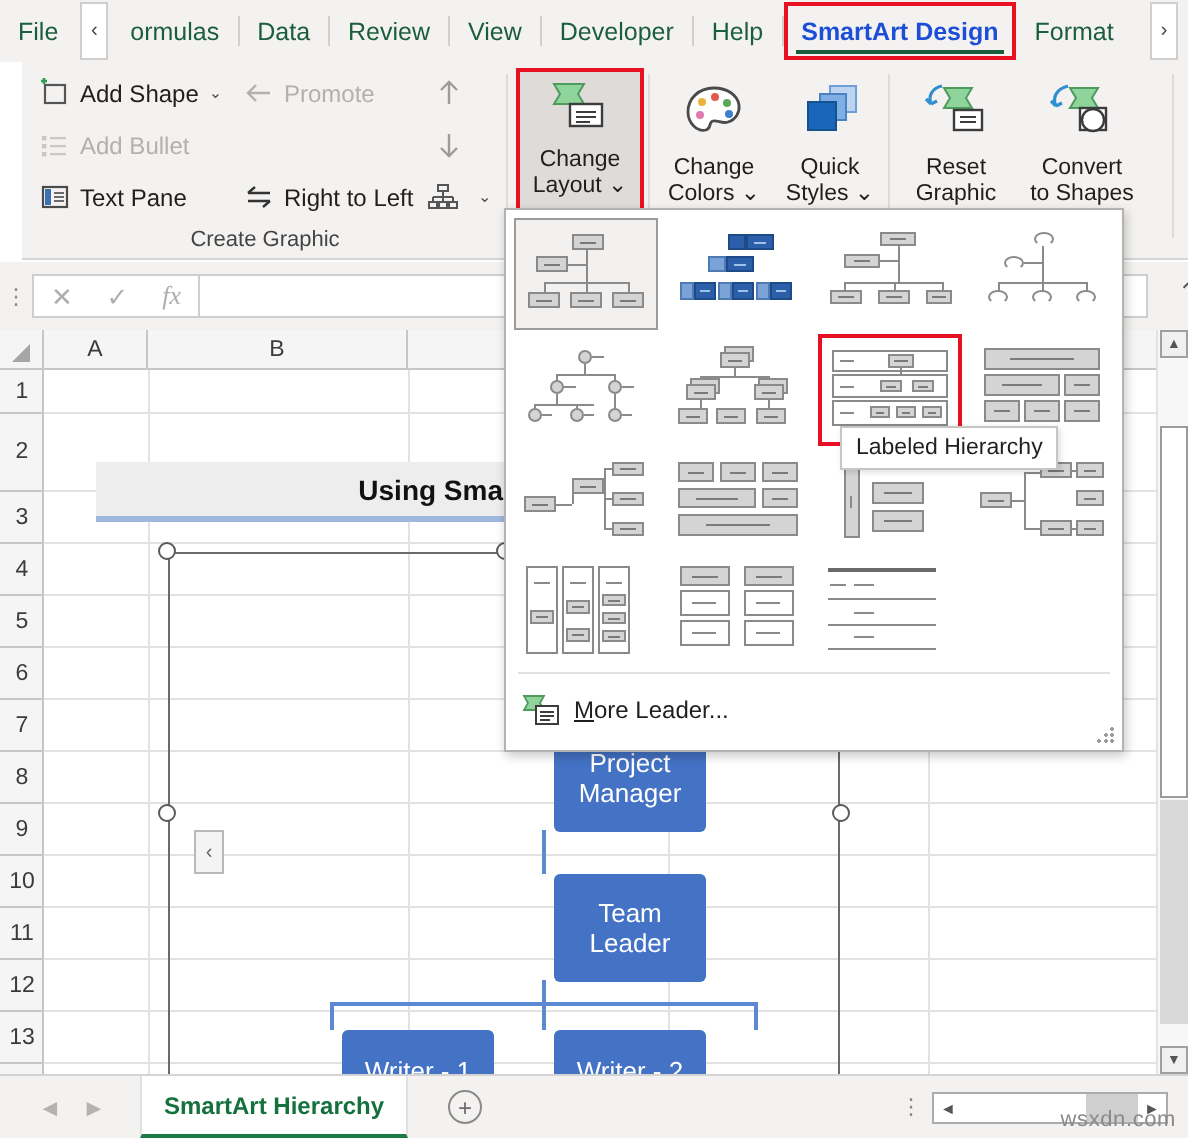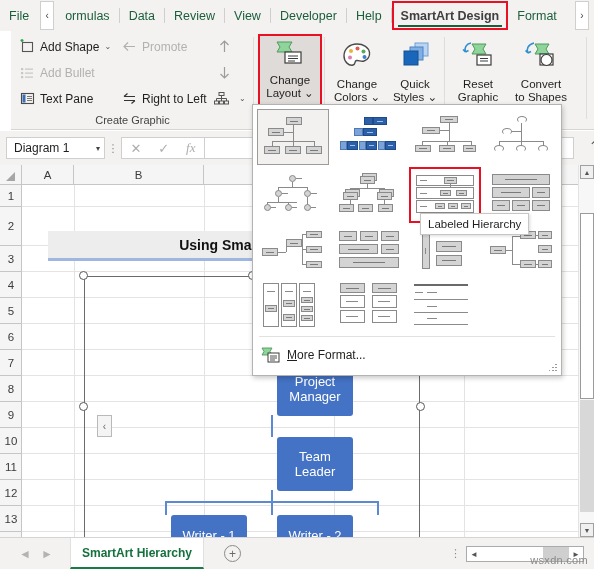--- a/index.html
+++ b/index.html
@@ -17,21 +17,21 @@
     position: absolute; left: 0; top: 0; width: 594px; height: 31px;
     background: #f3f2f1;
     display: flex; align-items: center;
   }
   .tab {
     font-size: 12.5px; color: #1b5e3b; padding: 0 9px; height: 31px;
     display: flex; align-items: center; white-space: nowrap;
   }
   .tab-sep { width: 1px; height: 15px; background: #d0cfce; }
   .tab.active-tab {
-    color: #404040; font-weight: bold;
+    color: #1d4ed8; font-weight: bold;
     border: 2.5px solid #e81123;
     height: 29px; padding: 0 7px; position: relative;
   }
   .tab.active-tab::after {
     content: ""; position: absolute; left: 4px; right: 4px; bottom: 1px;
     height: 2px; background: #1b5e3b;
   }
   .tab-scroll-btn {
     width: 14px; height: 29px; border: 1px solid #d0cfce; background: #fff;
     display: flex; align-items: center; justify-content: center;
@@ -461,24 +461,20 @@
       <span class="lbl">Convert</span>
       <span class="lbl">to Shapes</span>
     </div>
     <div class="grp-divider" style="right:0;"></div>
   </div>
 
   <div id="ribbon-collapse">⌃</div>
 </div>
 
 <div id="formula-bar">
-  <div id="name-box">
-    <span>Diagram 1</span>
-    <span class="caret">▾</span>
-  </div>
   <div id="fb-grip">⋮</div>
   <div id="fb-buttons">
     <span>✕</span>
     <span>✓</span>
     <span style="font-style:italic; font-family:'Liberation Serif', serif;">fx</span>
   </div>
   <div id="fb-input"></div>
 </div>
 
 <div id="grid">
@@ -814,21 +810,21 @@
 
   <div id="more-layouts">
     <span style="width:26px; display:flex; align-items:center;">
       <svg width="20" height="16" viewBox="0 0 20 16">
         <path d="M1 1 L11 1 L9 4.5 L11 8 L1 8 L3 4.5 Z" fill="#8fd49a" stroke="#4f9b5e" stroke-width="0.9"></path>
         <rect x="7" y="6" width="11" height="9" fill="#fff" stroke="#3c3c3c" stroke-width="1"></rect>
         <path d="M9 9 L16 9 M9 11 L16 11 M9 13 L14 13" stroke="#3c3c3c" stroke-width="0.9"></path>
       </svg>
     </span>
     <span class="u">M</span>
-      <span>ore Format...</span>
+      <span>ore Leader...</span>
   </div>
 
   <div id="gallery-grip"></div>
 </div>
 
 <div id="layout-tooltip">Labeled Hierarchy</div>
 
 <div id="sheetbar">
   <div class="nav-arrow" style="margin-left:14px;">◄</div>
   <div class="nav-arrow">►</div>

